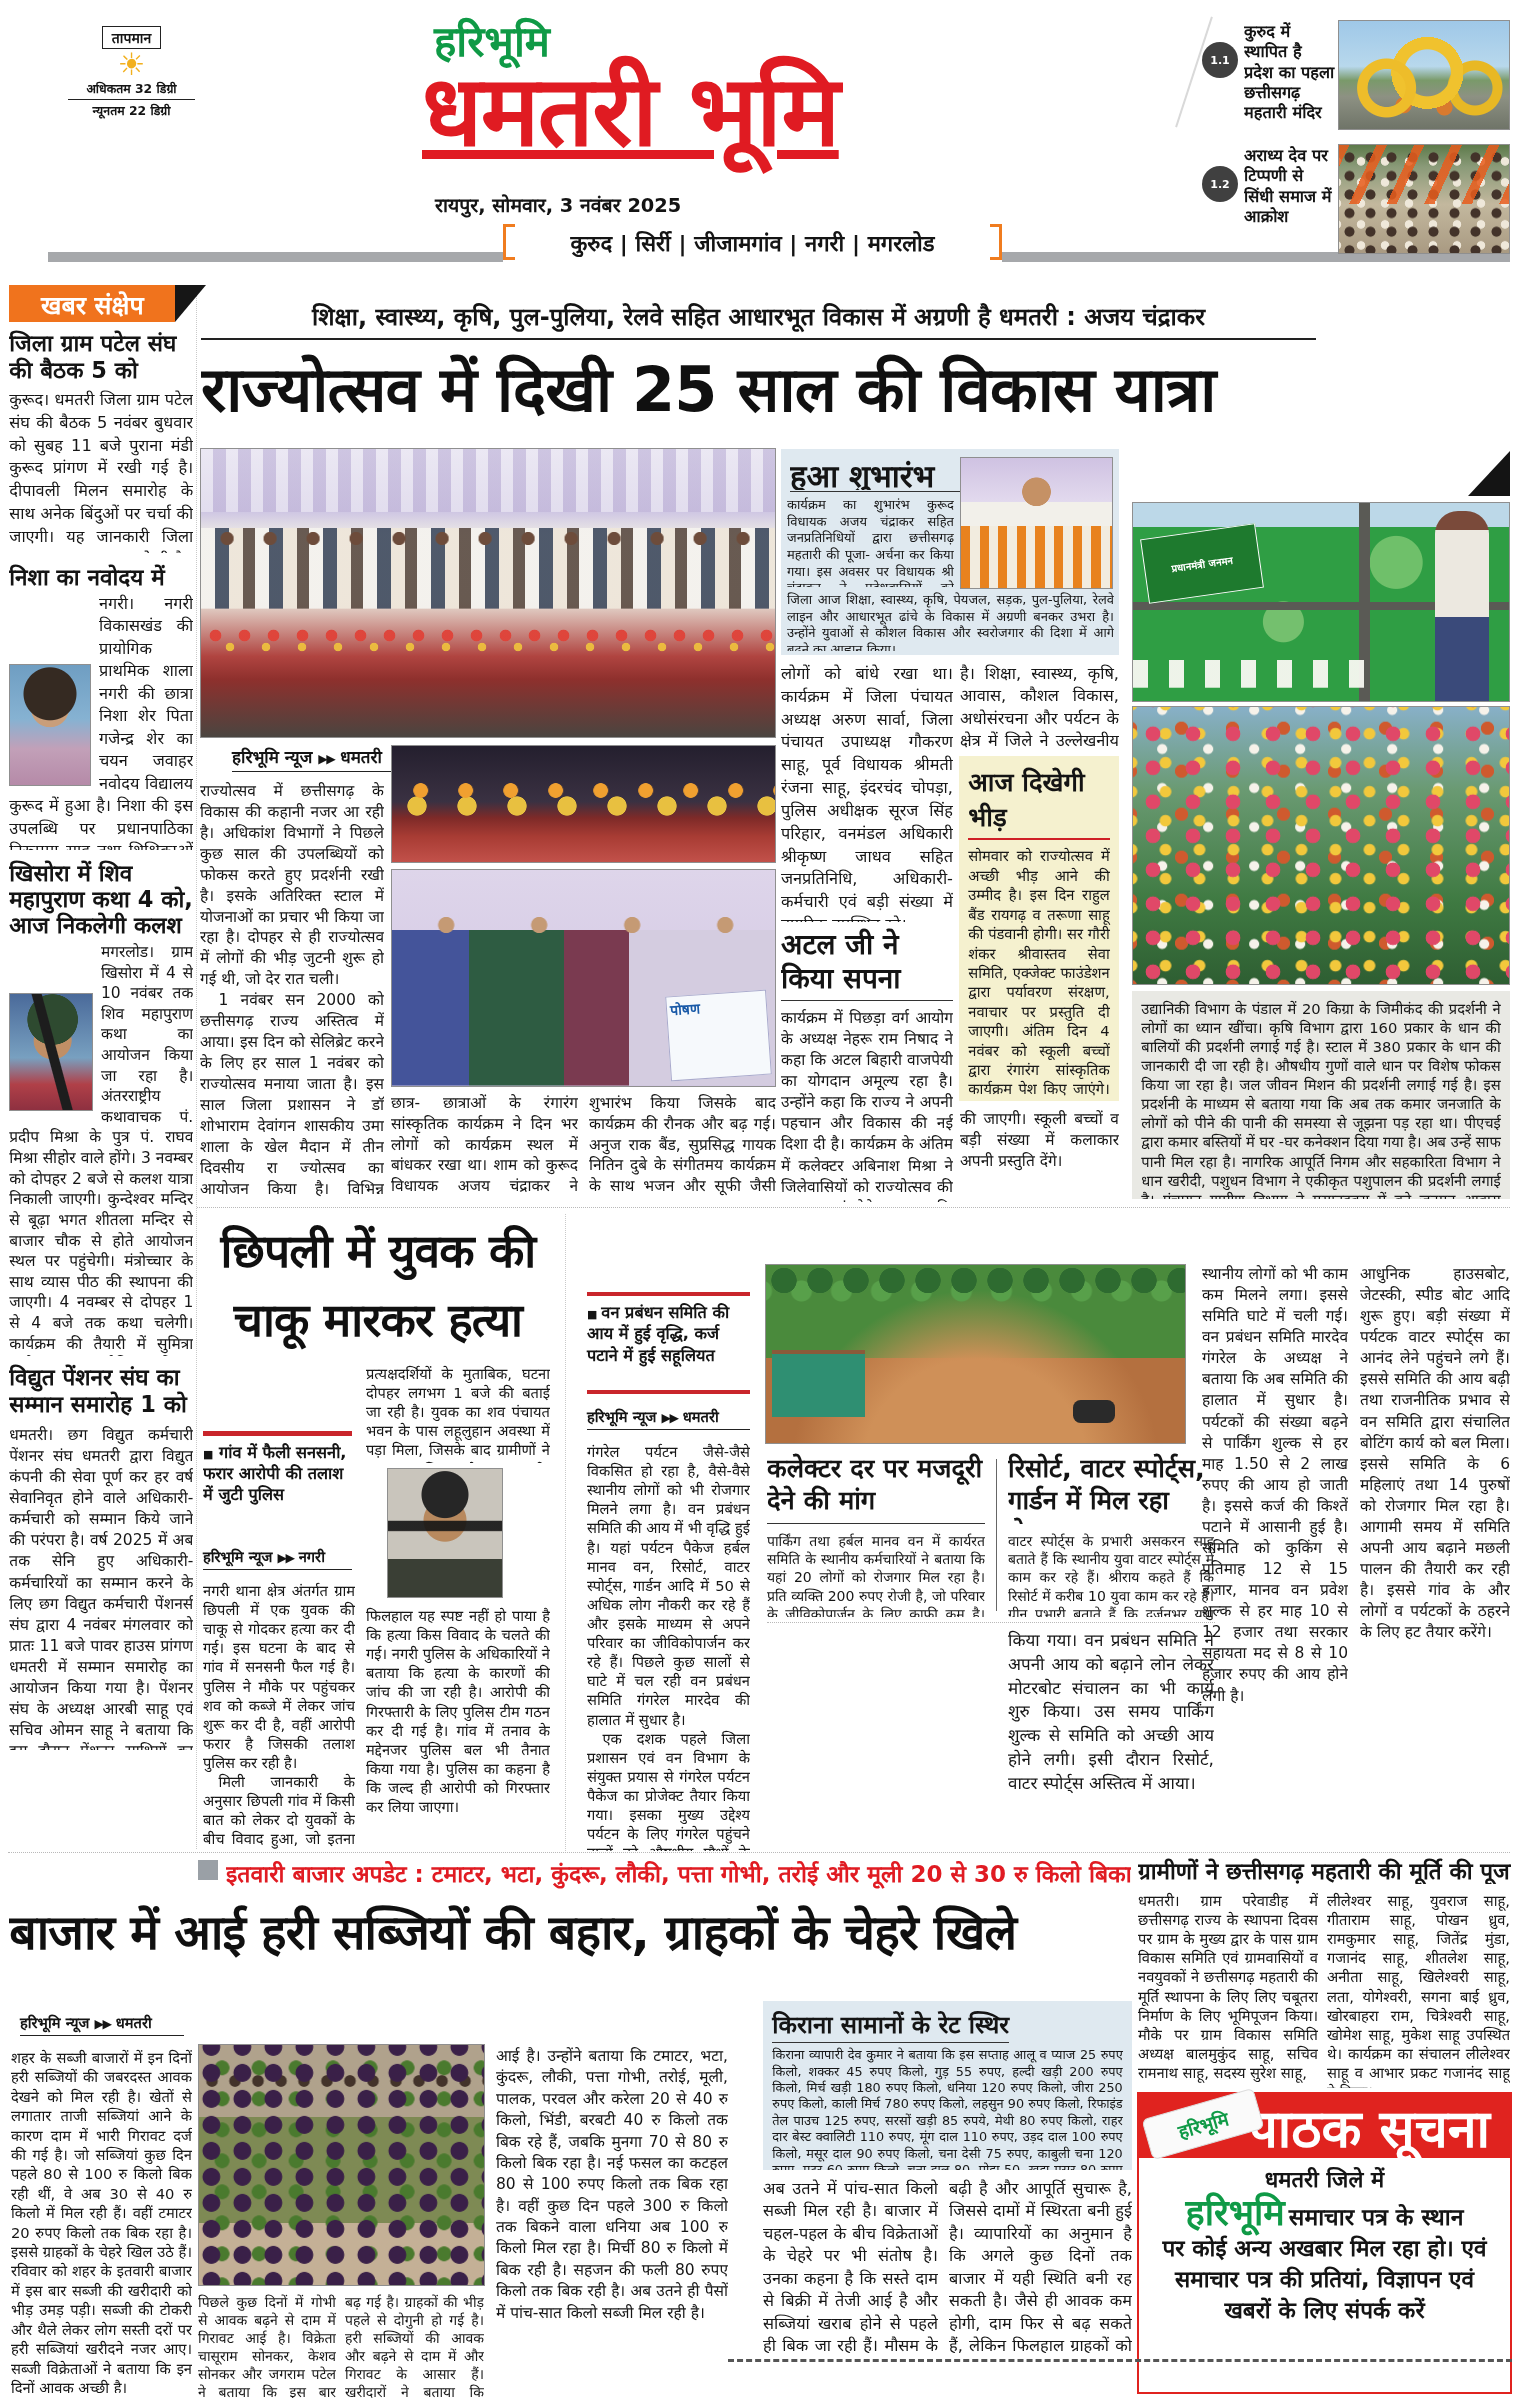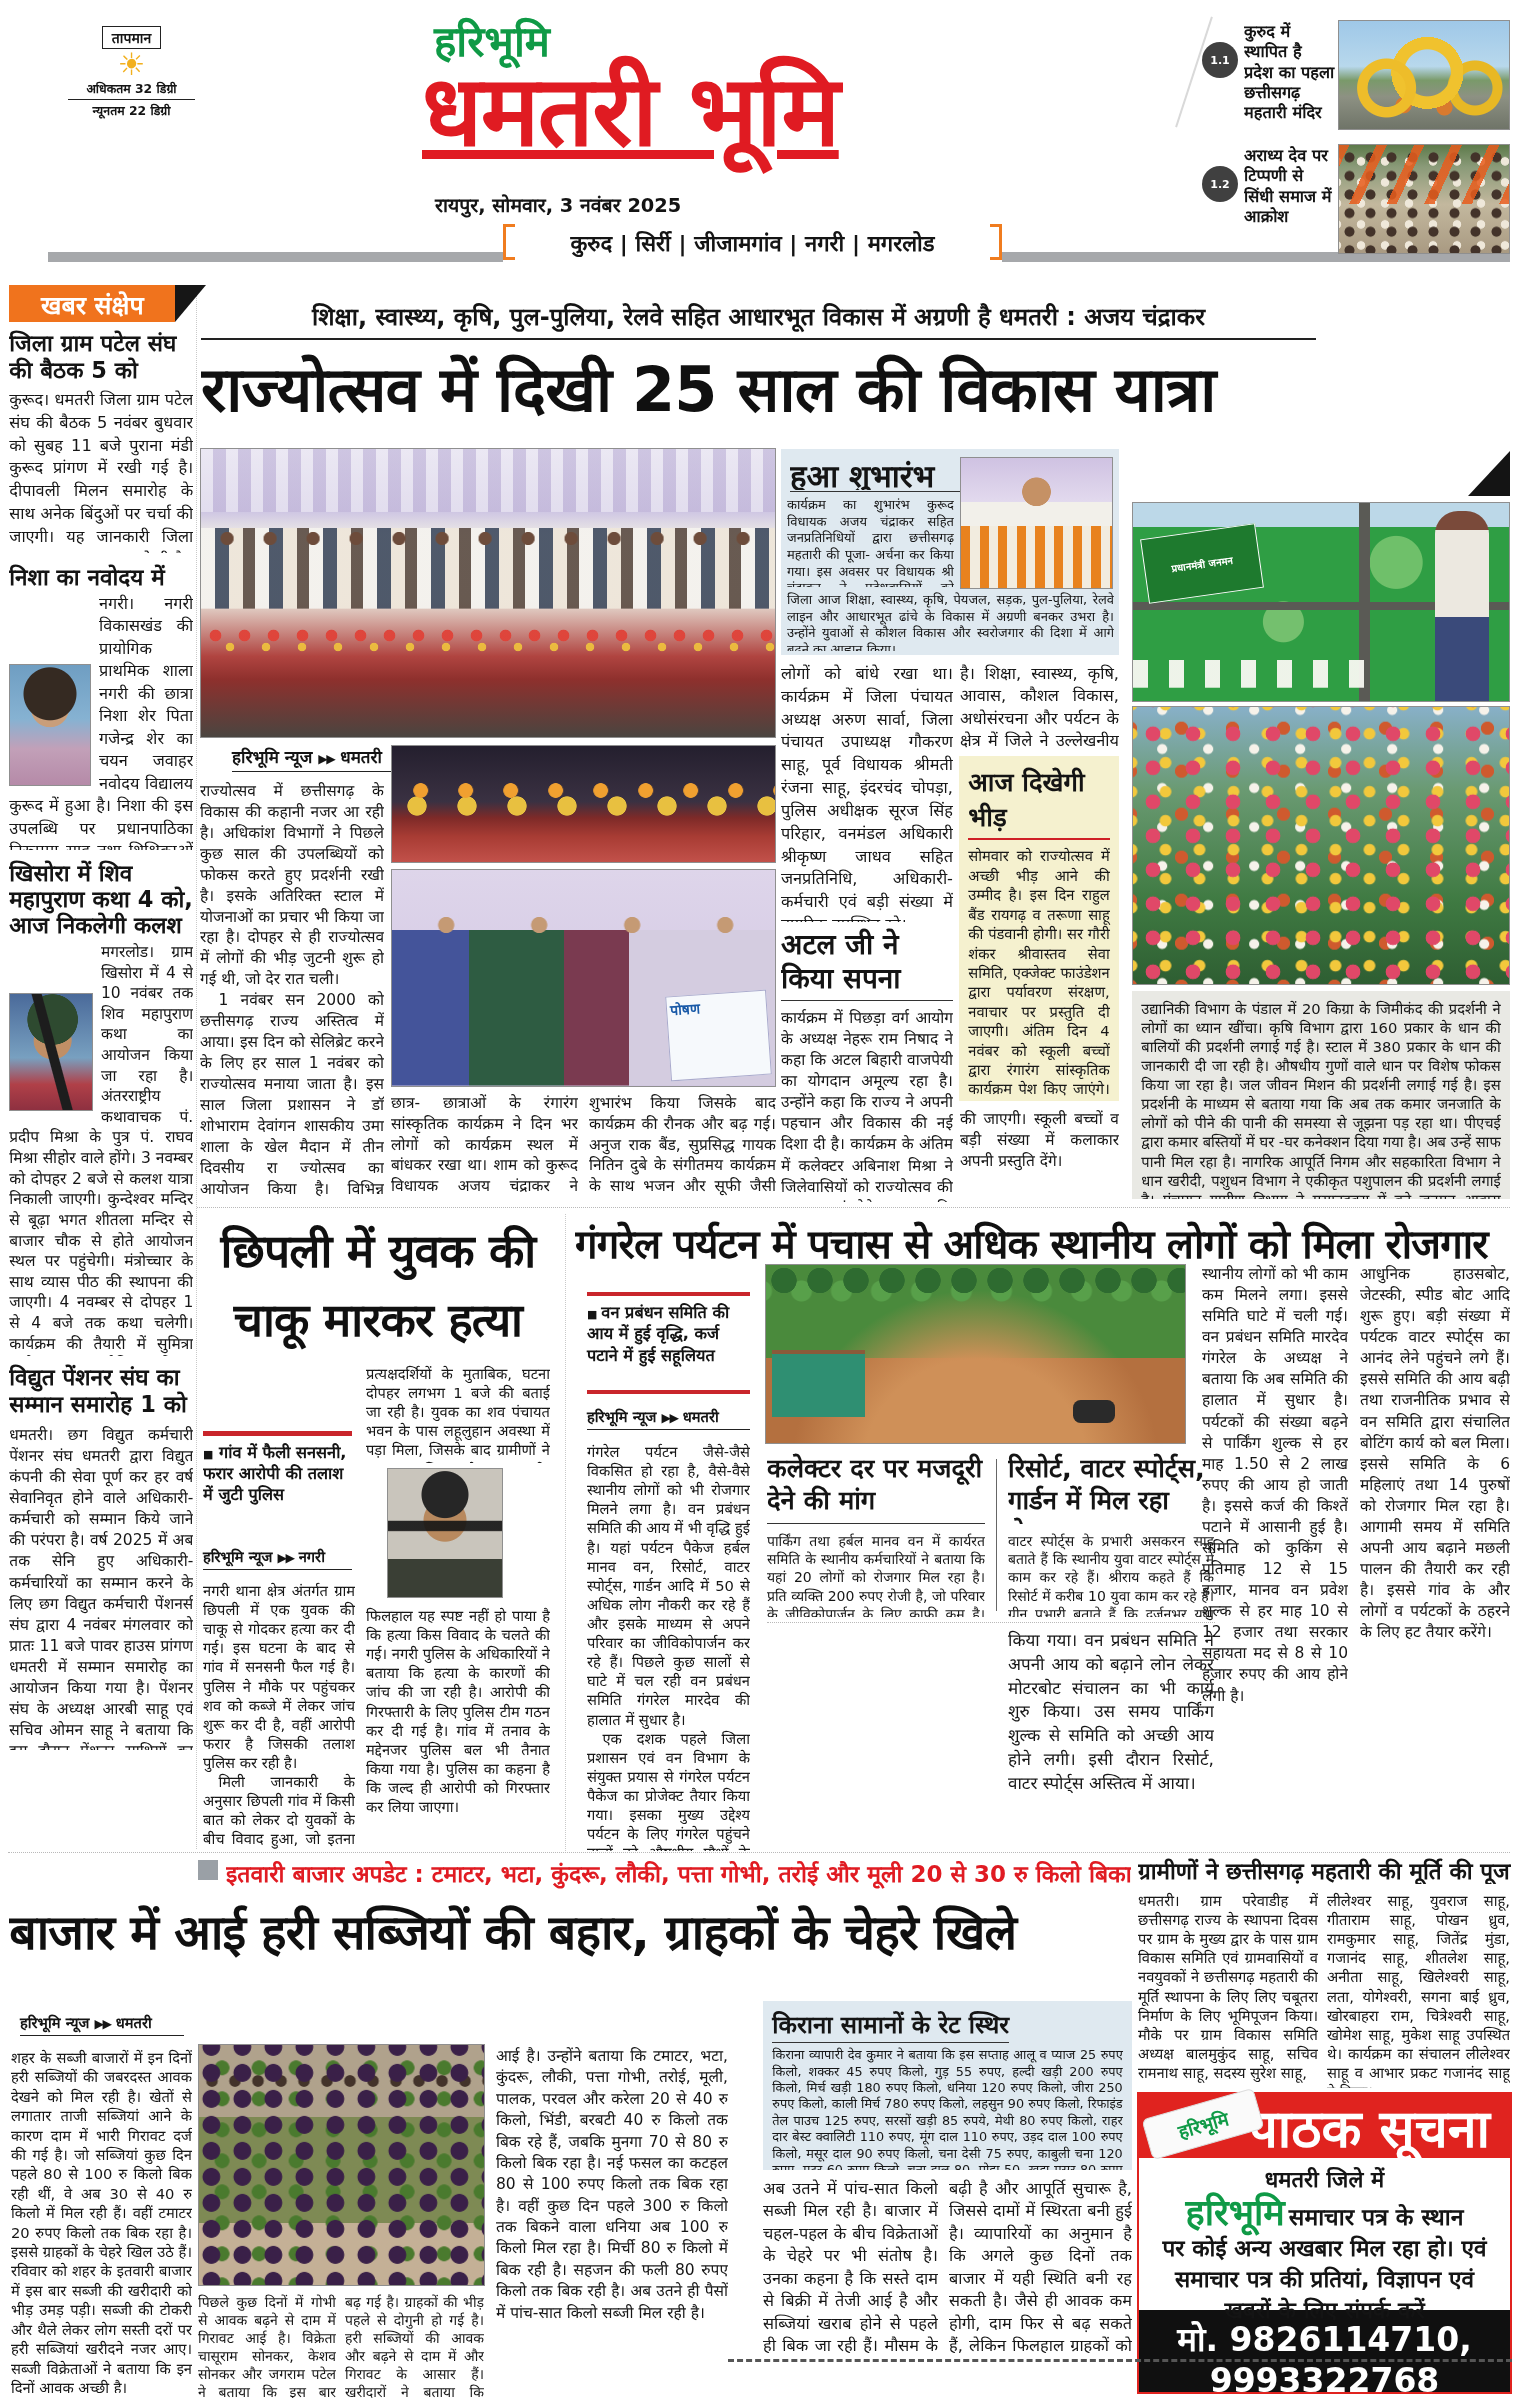--- a/index.html
+++ b/index.html
@@ -259,21 +259,20 @@
   <div class="abs body j clip" style="left:203px;top:1581px;width:152px;height:269px;font-size:14.7px;line-height:1.3;">
     <div>नगरी थाना क्षेत्र अंतर्गत ग्राम छिपली में एक युवक की चाकू से गोदकर हत्या कर दी गई। इस घटना के बाद से गांव में सनसनी फैल गई है। पुलिस ने मौके पर पहुंचकर शव को कब्जे में लेकर जांच शुरू कर दी है, वहीं आरोपी फरार है जिसकी तलाश पुलिस कर रही है।</div>
     <div style="text-indent:15.5px;">मिली जानकारी के अनुसार छिपली गांव में किसी बात को लेकर दो युवकों के बीच विवाद हुआ, जो इतना बढ़ गया कि एक युवक ने दूसरे पर धारदार हथियार से हमला कर दिया। इस हमले में युवक की मौके पर ही मौत हो गई। मृतक की पहचान सुरेश उर्फ सन्नी लहरे उम्र 34 वर्ष निवासी छिपली के रूप में हुई है।</div>
   </div>
   <div class="abs body j clip" style="left:366px;top:1364px;width:184px;height:99px;font-size:14.7px;line-height:1.3;">प्रत्यक्षदर्शियों के मुताबिक, घटना दोपहर लगभग 1 बजे की बताई जा रही है। युवक का शव पंचायत भवन के पास लहूलुहान अवस्था में पड़ा मिला, जिसके बाद ग्रामीणों ने तत्काल पुलिस को सूचना दी। पुलिस ने शव का पंचनामा तैयार कर पोस्टमार्टम के लिए सामुदायिक स्वास्थ्य केंद्र नगरी में भेज दिया।</div>
   <div class="photo" id="ph-accused" style="left:387px;top:1468px;width:116px;height:130px;"></div>
   <div class="abs body j clip" style="left:366px;top:1606px;width:184px;height:245px;font-size:14.7px;line-height:1.3;">फिलहाल यह स्पष्ट नहीं हो पाया है कि हत्या किस विवाद के चलते की गई। नगरी पुलिस के अधिकारियों ने बताया कि हत्या के कारणों की जांच की जा रही है। आरोपी की गिरफ्तारी के लिए पुलिस टीम गठन कर दी गई है। गांव में तनाव के मद्देनजर पुलिस बल भी तैनात किया गया है। पुलिस का कहना है कि जल्द ही आरोपी को गिरफ्तार कर लिया जाएगा।</div>
 
   <div class="abs vdot" style="left:565px;top:1214px;height:637px;"></div>
 
-  <div class="abs head-xl nowrap clip" style="left:575px;top:1214px;width:937px;height:67px;font-size:40px;line-height:1.5;">गंगरेल पर्यटन में पचास से अधिक स्थानीय लोगों को मिला रोजगार</div>
   <div class="abs" style="left:587px;top:1292px;width:163px;height:102px;border-top:4.6px solid #c9252b;border-bottom:4.6px solid #c9252b;padding-top:6.2px;">
     <span class="b" style="font-size:11px;">■</span>
     <span class="b" style="font-size:16.3px;line-height:1.3;">वन प्रबंधन समिति की आय में हुई वृद्धि, कर्ज पटाने में हुई सहूलियत</span>
   </div>
   <div class="abs byline" style="left:587px;top:1406px;width:163px;font-size:14.7px;">
     <span>हरिभूमि न्यूज</span>
     <span class="arr">▶▶</span>
     <span>धमतरी</span>
   </div>
   <div class="abs body j clip" style="left:587px;top:1442px;width:163px;height:409px;font-size:14.7px;line-height:1.3;">
@@ -338,22 +337,18 @@
     <div class="center" style="height:152px;background:#fff;padding-top:4.6px;">
       <div class="b" style="font-size:22px;">धमतरी जिले में</div>
       <div style="line-height:1.1;">
         <span class="logo-green" style="font-size:36px;">हरिभूमि</span>
         <span class="b" style="font-size:23px;">समाचार पत्र के स्थान</span>
       </div>
       <div class="b" style="font-size:22.5px;">पर कोई अन्य अखबार मिल रहा हो। एवं</div>
       <div class="b" style="font-size:22.5px;">समाचार पत्र की प्रतियां, विज्ञापन एवं</div>
       <div class="b" style="font-size:22.5px;">खबरों के लिए संपर्क करें</div>
     </div>
-    <div class="center" style="height:82px;background:#101010;color:#fff;padding-top:6.2px;">
-      <div class="b" style="font-size:33px;">मो. 9826114710, 9993322768</div>
-      <div class="b" style="font-size:33px;">9098324969</div>
-    </div>
   </div>
 
   <div class="abs" style="left:728px;top:2359px;width:784px;border-top:3.1px dashed #555;"></div>
 
 </div>
 
 
 </body></html>

